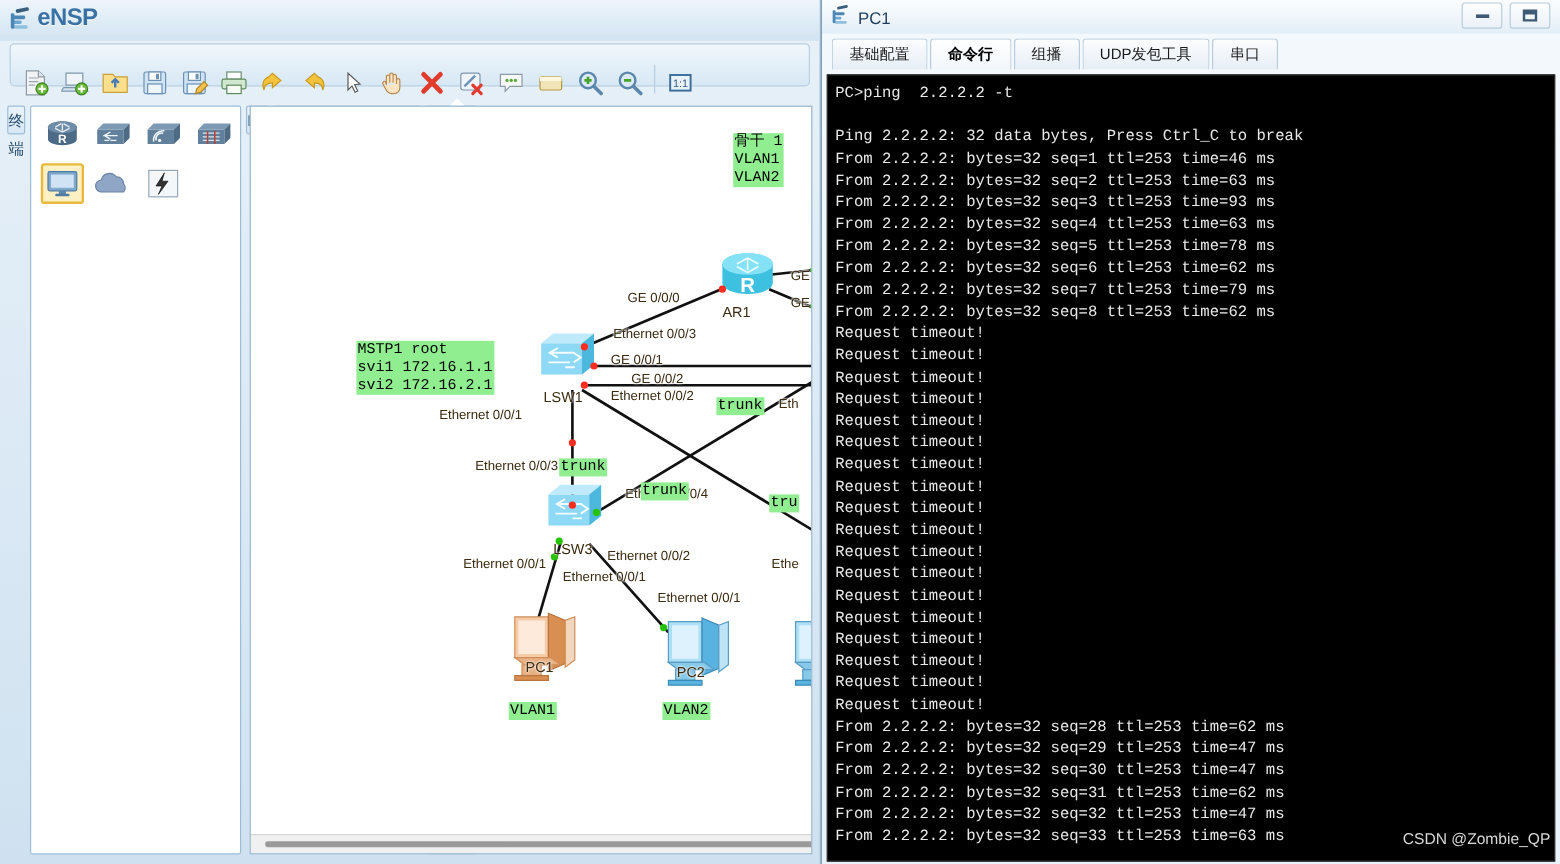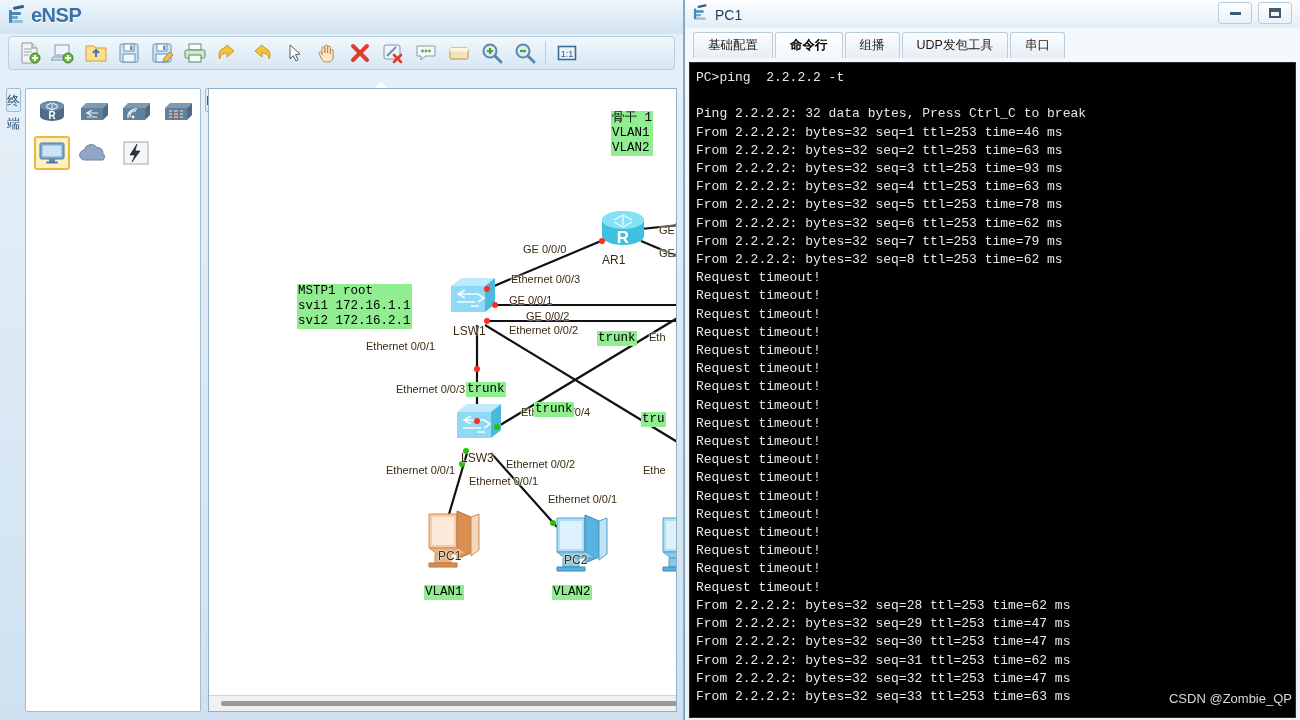--- a/index.html
+++ b/index.html
@@ -17,42 +17,42 @@
     background: linear-gradient(to bottom,#e8f1f8 0%,#d9e8f4 60%,#cfe1f0 100%);
     border-right:1px solid #8fb0c8;
     overflow:hidden;
   }
   #ensp-titlebar {
     height:34px; position:relative;
     background: linear-gradient(to bottom,#eef5fb 0%,#dfecf6 50%,#d2e4f2 100%);
   }
   #ensp-logo {
     position:absolute; left:8px; top:4px;
-    display:flex; align-items:flex-start; gap:3px;
+    display:flex; align-items:flex-end; gap:3px;
   }
   .logo-glyph {
     width:20px; height:22px; position:relative;
   }
   .logo-text {
     font-size:20px; font-weight:bold; color:#3b72a6;
     letter-spacing:-0.5px;
     text-shadow:0 1px 0 #fff;
   }
   #ensp-doc-title {
     position:absolute; left:0; right:0; top:8px;
     text-align:center; font-size:13px; color:#24425e;
     width:560px;
   }
 
   
   #ensp-toolbar {
-    margin:2px 8px 0 8px; height:34px;
+    margin:2px 8px 0 8px; height:21px;
     background: linear-gradient(to bottom,#f2f8fc 0%,#e4eff8 50%,#d7e8f4 100%);
     border:1px solid #b8d0e2; border-radius:4px;
-    display:flex; align-items:center; padding:3px 4px;
+    display:flex; padding:17px 4px;
   }
   .tb-btn {
     width:33px; height:30px; display:flex; align-items:center; justify-content:center;
     border-radius:3px; cursor:pointer;
   }
   .tb-sep { width:1px; height:24px; background:#b6cde0; margin:0 4px; }
 
   
   #device-panel {
     position:absolute; left:6px; top:88px; width:196px; bottom:8px;

